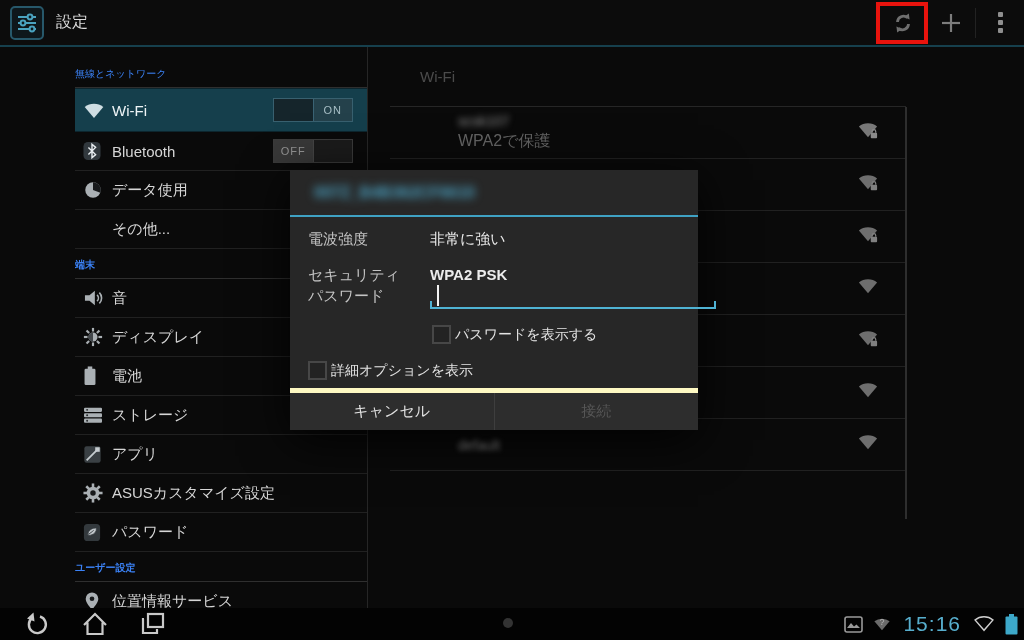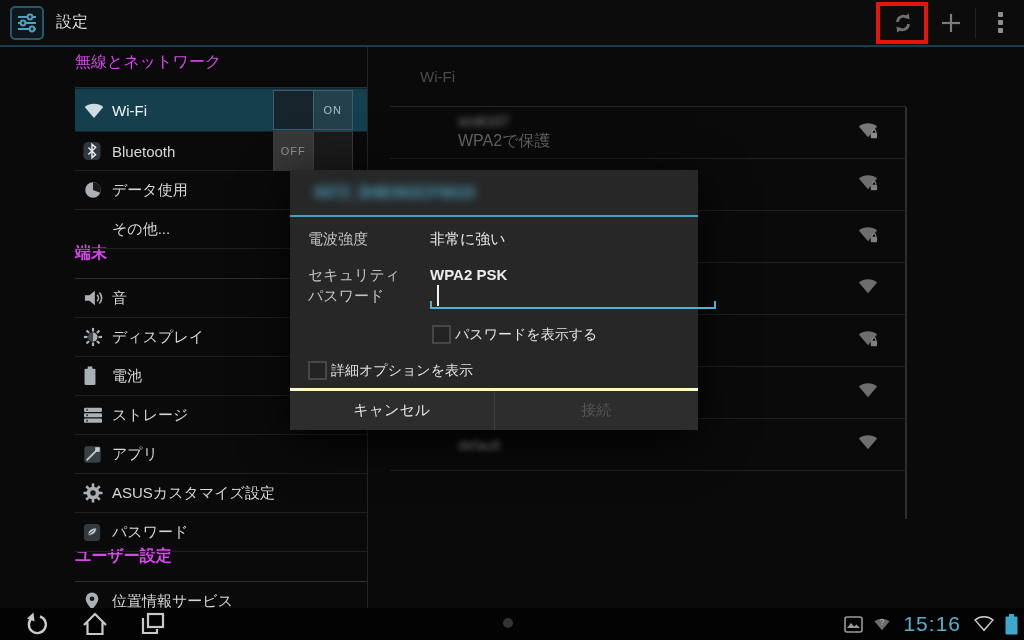--- a/index.html
+++ b/index.html
@@ -19,32 +19,32 @@
   .topbar-actions { position:absolute; right:0; top:0; height:45px; display:flex; align-items:center; }
   .action-btn { width:48px; height:45px; display:flex; align-items:center; justify-content:center; }
   .action-sep { width:1px; height:30px; background:#222; }
   .overflow-dots { display:flex; flex-direction:column; gap:3px; }
   .overflow-dots span { width:5px; height:5px; background:#8f8f8f; border-radius:1px; }
   .red-annotation { position:absolute; left:876px; top:2px; width:52px; height:42px;
     border:4px solid #e8130d; z-index:60; pointer-events:none; }
   
   .sidebar { position:absolute; left:75px; top:47px; width:292px; height:561px; overflow:hidden; }
   .sidebar-edge { position:absolute; left:367px; top:47px; width:1px; height:561px; background:#262626; }
-  .sec-header { display:flex; align-items:flex-end; padding-bottom:14px;
-    border-bottom:1px solid #2f2f2f; color:#d946ef; font-size:16px; }
+  .sec-header { display:flex; align-items:flex-end; padding-bottom:6px;
+    border-bottom:1px solid #2f2f2f; color:#3b82f6; font-size:10px; }
   .sec-header.first { height:41px; }
   .sec-header.mid { height:30px;font-weight:bold; }
   .side-item { position:relative; height:39px; display:flex; align-items:center;
     border-bottom:1px solid #212121; }
   .side-item .icn { width:37px; display:flex; align-items:center; justify-content:flex-start; padding-left:8px; }
   .side-item .lbl { font-size:15px; color:#d6d6d6; }
   .side-item.selected { height:44px; background:#153f4c; border-top:1px solid #0d262e; border-bottom:1px solid #0d262e; }
   .side-item.selected .lbl { color:#eef4f6; }
   .indent { margin-left:37px; }
-  .switch { position:absolute; right:14px; width:80px; height:40px; display:flex;
+  .switch { position:absolute; right:14px; width:80px; height:24px; display:flex;
     border:1px solid #38606f; background:#101a1e; font-size:11px; }
   .switch .seg { flex:1; display:flex; align-items:center; justify-content:center; letter-spacing:1px; }
   .switch.on .seg.blank { background:#15252b; }
   .switch.on .seg.txt { background:#24414b; color:#a7bec5; border-left:1px solid #3a6374; }
   .switch.off { border-color:#3a3a3a; background:#191919; }
   .switch.off .seg.txt { background:#383838; color:#949494; border-right:1px solid #444; }
   .switch.off .seg.blank { background:#1b1b1b; }
   
   .panel { position:absolute; left:390px; top:47px; width:516px; height:561px; }
   .panel-header { height:60px; display:flex; align-items:center; padding-left:30px;
@@ -65,21 +65,21 @@
   .dlg-row .k { width:122px; margin-left:18px; color:#c4c4c4; }
   .dlg-row .v { color:#ececec; }
   .dlg-input { position:absolute; left:140px; top:113px; width:286px; height:26px;
     border-bottom:2px solid #4fb3d4; }
   .dlg-input:before, .dlg-input:after { content:""; position:absolute; bottom:-2px; width:2px; height:8px; background:#4fb3d4; }
   .dlg-input:before { left:0; } .dlg-input:after { right:0; }
   .caret { position:absolute; left:7px; top:2px; width:2px; height:21px; background:#f2f2f2; }
   .chk-row { position:absolute; display:flex; align-items:center; gap:4px; font-size:14px; color:#e4e4e4; }
   .chk { width:19px; height:19px; border:2px solid #474747; background:#232323; }
   .dlg-buttons { position:absolute; left:0; bottom:0; width:100%; height:42px;
-    background:#2d2d2d; border-top:3px solid #fef9c3; display:flex; }
+    background:#2d2d2d; border-top:5px solid #fef9c3; display:flex; }
   .dlg-btn { flex:1; display:flex; align-items:center; justify-content:center; font-size:15px; }
   .dlg-btn.cancel { color:#e2e2e2; }
   .dlg-btn.connect { color:#565656; border-left:1px solid #3e3e3e; }
   
   .navbar { position:absolute; left:0; bottom:0; width:1024px; height:32px; background:#030303; z-index:50; }
   .nav-btn { position:absolute; top:0; width:46px; height:32px; display:flex; align-items:center; justify-content:center; }
   .nav-back { left:14px; } .nav-home { left:72px; } .nav-recents { left:130px; }
   .nav-dot { position:absolute; left:503px; top:10px; width:10px; height:10px; border-radius:50%; background:#333; }
   .status { position:absolute; right:6px; top:0; height:32px; display:flex; align-items:center; gap:9px; }
   .clock { font-size:21px; color:#57aecd; letter-spacing:1px; margin:0 2px; }

